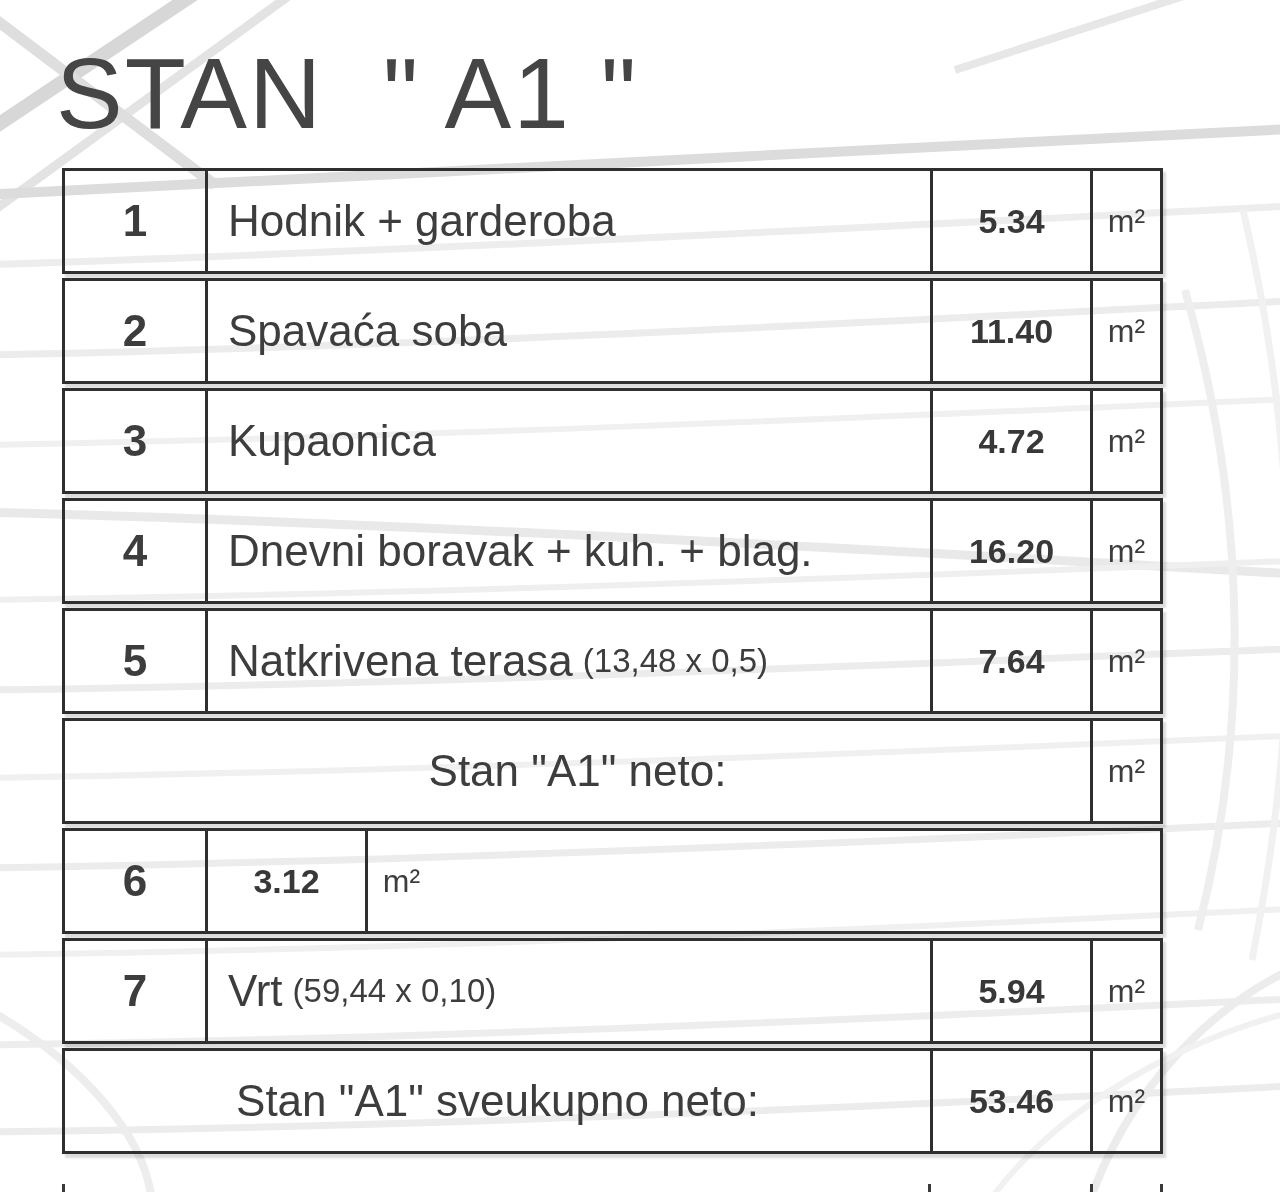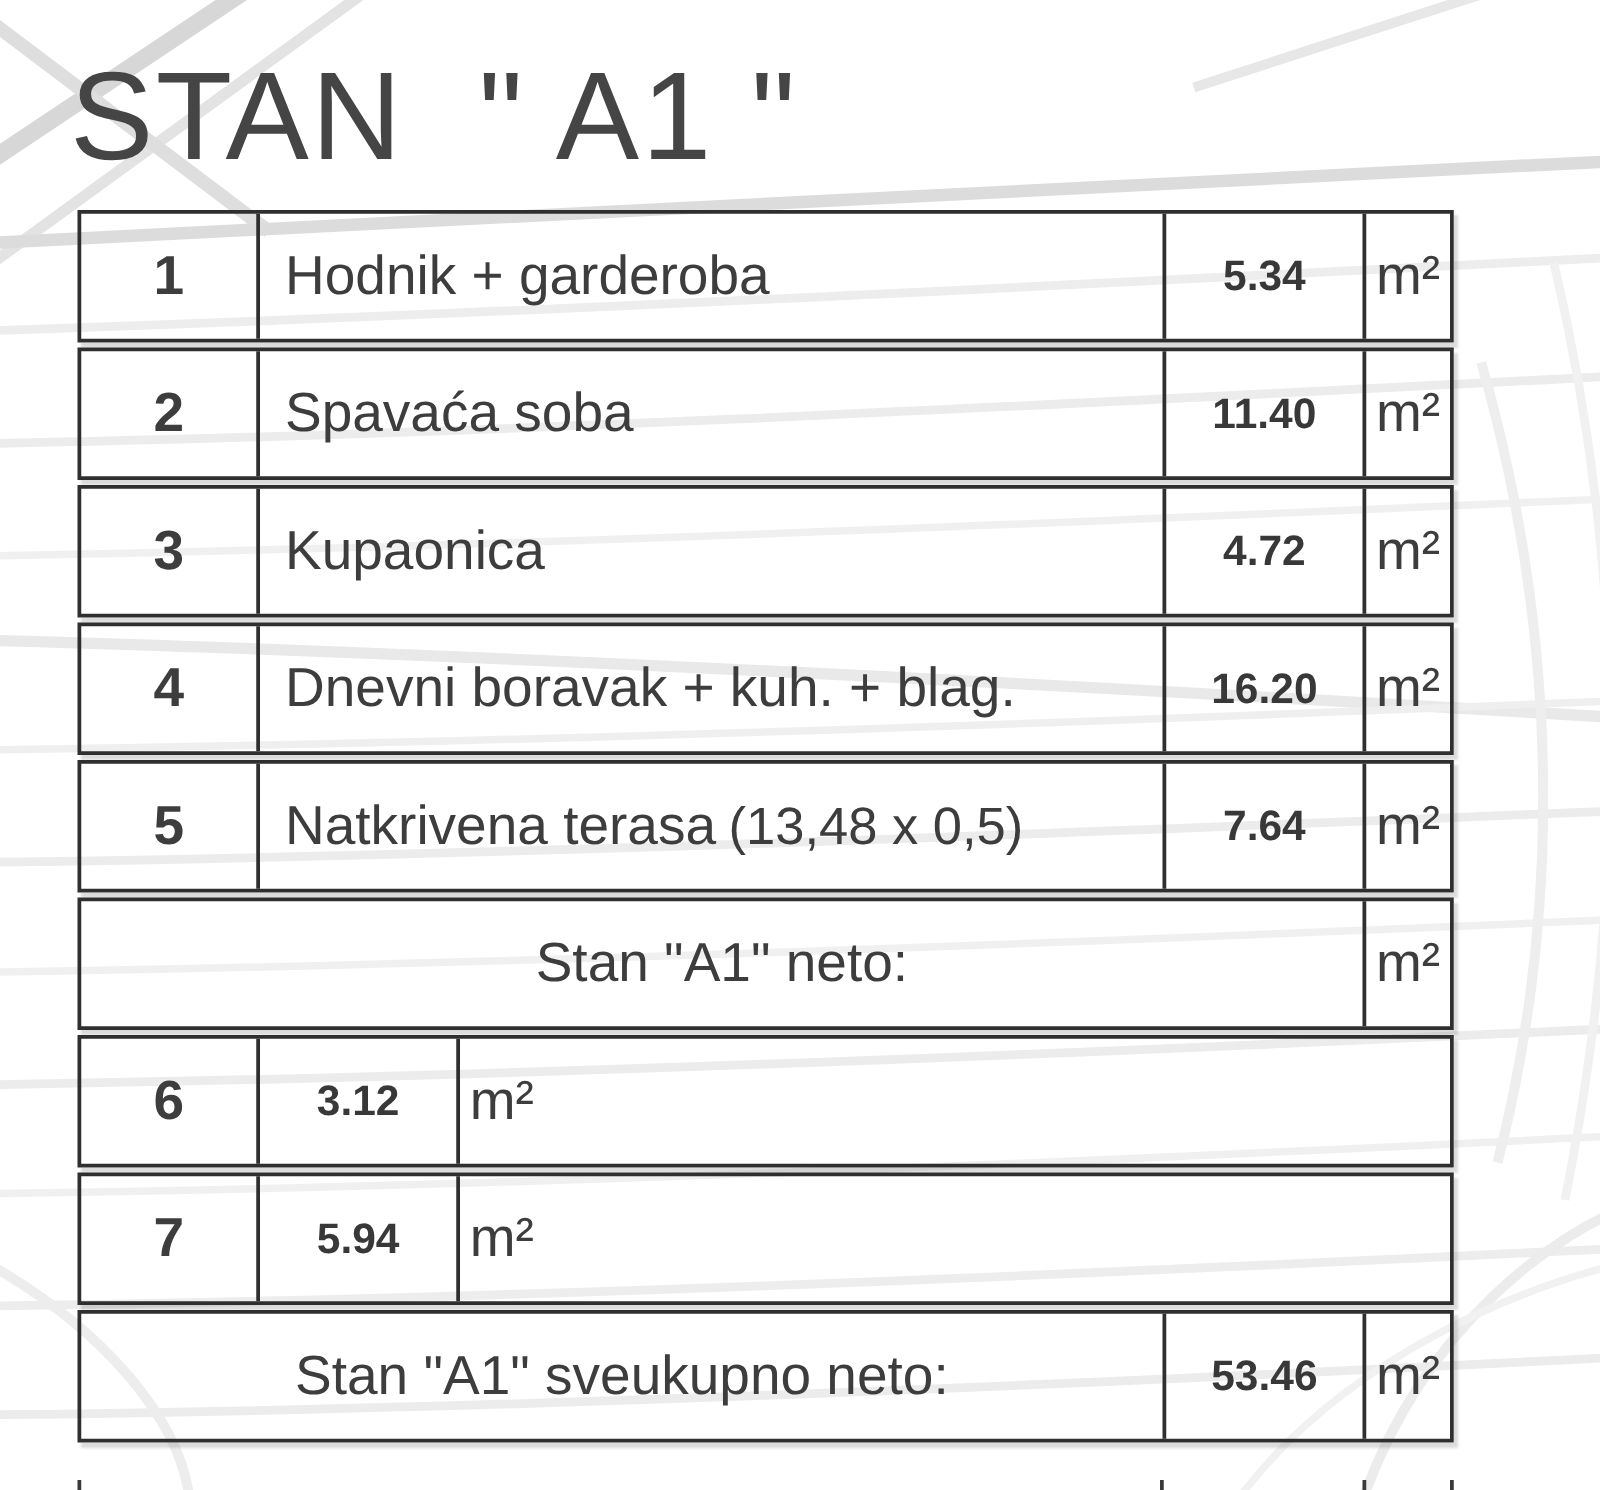--- a/index.html
+++ b/index.html
@@ -64,21 +64,21 @@
   .cell-name {
     flex: 1 1 auto;
     justify-content: flex-start;
     padding-left: 20px;
     font-size: 44px;
     font-weight: 400;
     color: #3d3d3d;
     white-space: nowrap;
   }
   .cell-name .note {
-    font-size: 42px;
+    font-size: 33px;
     margin-left: 10px;
     color: #3d3d3d;
   }
   .cell-merged {
     flex: 1 1 auto;
     justify-content: center;
     font-size: 44px;
     font-weight: 400;
     color: #3d3d3d;
     white-space: nowrap;
@@ -86,21 +86,21 @@
   .cell-value {
     flex: 0 0 160px;
     justify-content: center;
     font-size: 34px;
     font-weight: 700;
     color: #383838;
   }
   .cell-unit {
     flex: 0 0 70px;
     justify-content: center;
-    font-size: 44px;
+    font-size: 32px;
     font-weight: 400;
     color: #3d3d3d;
   }
   .next-table-tick {
     position: absolute;
     bottom: 0;
     width: 3px;
     height: 8px;
     background: #3a3a3a;
   }
@@ -194,20 +194,24 @@
     </div>
 
     <div class="row">
       <div class="cell cell-num">6</div>
       <div class="cell cell-value">3.12</div>
       <div class="cell cell-unit">m²</div>
     </div>
 
     <div class="row">
       <div class="cell cell-num">7</div>
+      <div class="cell cell-name">
+          <span>Vrt</span>
+          <span class="note">(59,44 x 0,10)</span>
+        </div>
       <div class="cell cell-value">5.94</div>
       <div class="cell cell-unit">m²</div>
     </div>
 
     <div class="row">
       <div class="cell cell-merged">Stan "A1" sveukupno neto:</div>
       <div class="cell cell-value">53.46</div>
       <div class="cell cell-unit">m²</div>
     </div>
 

